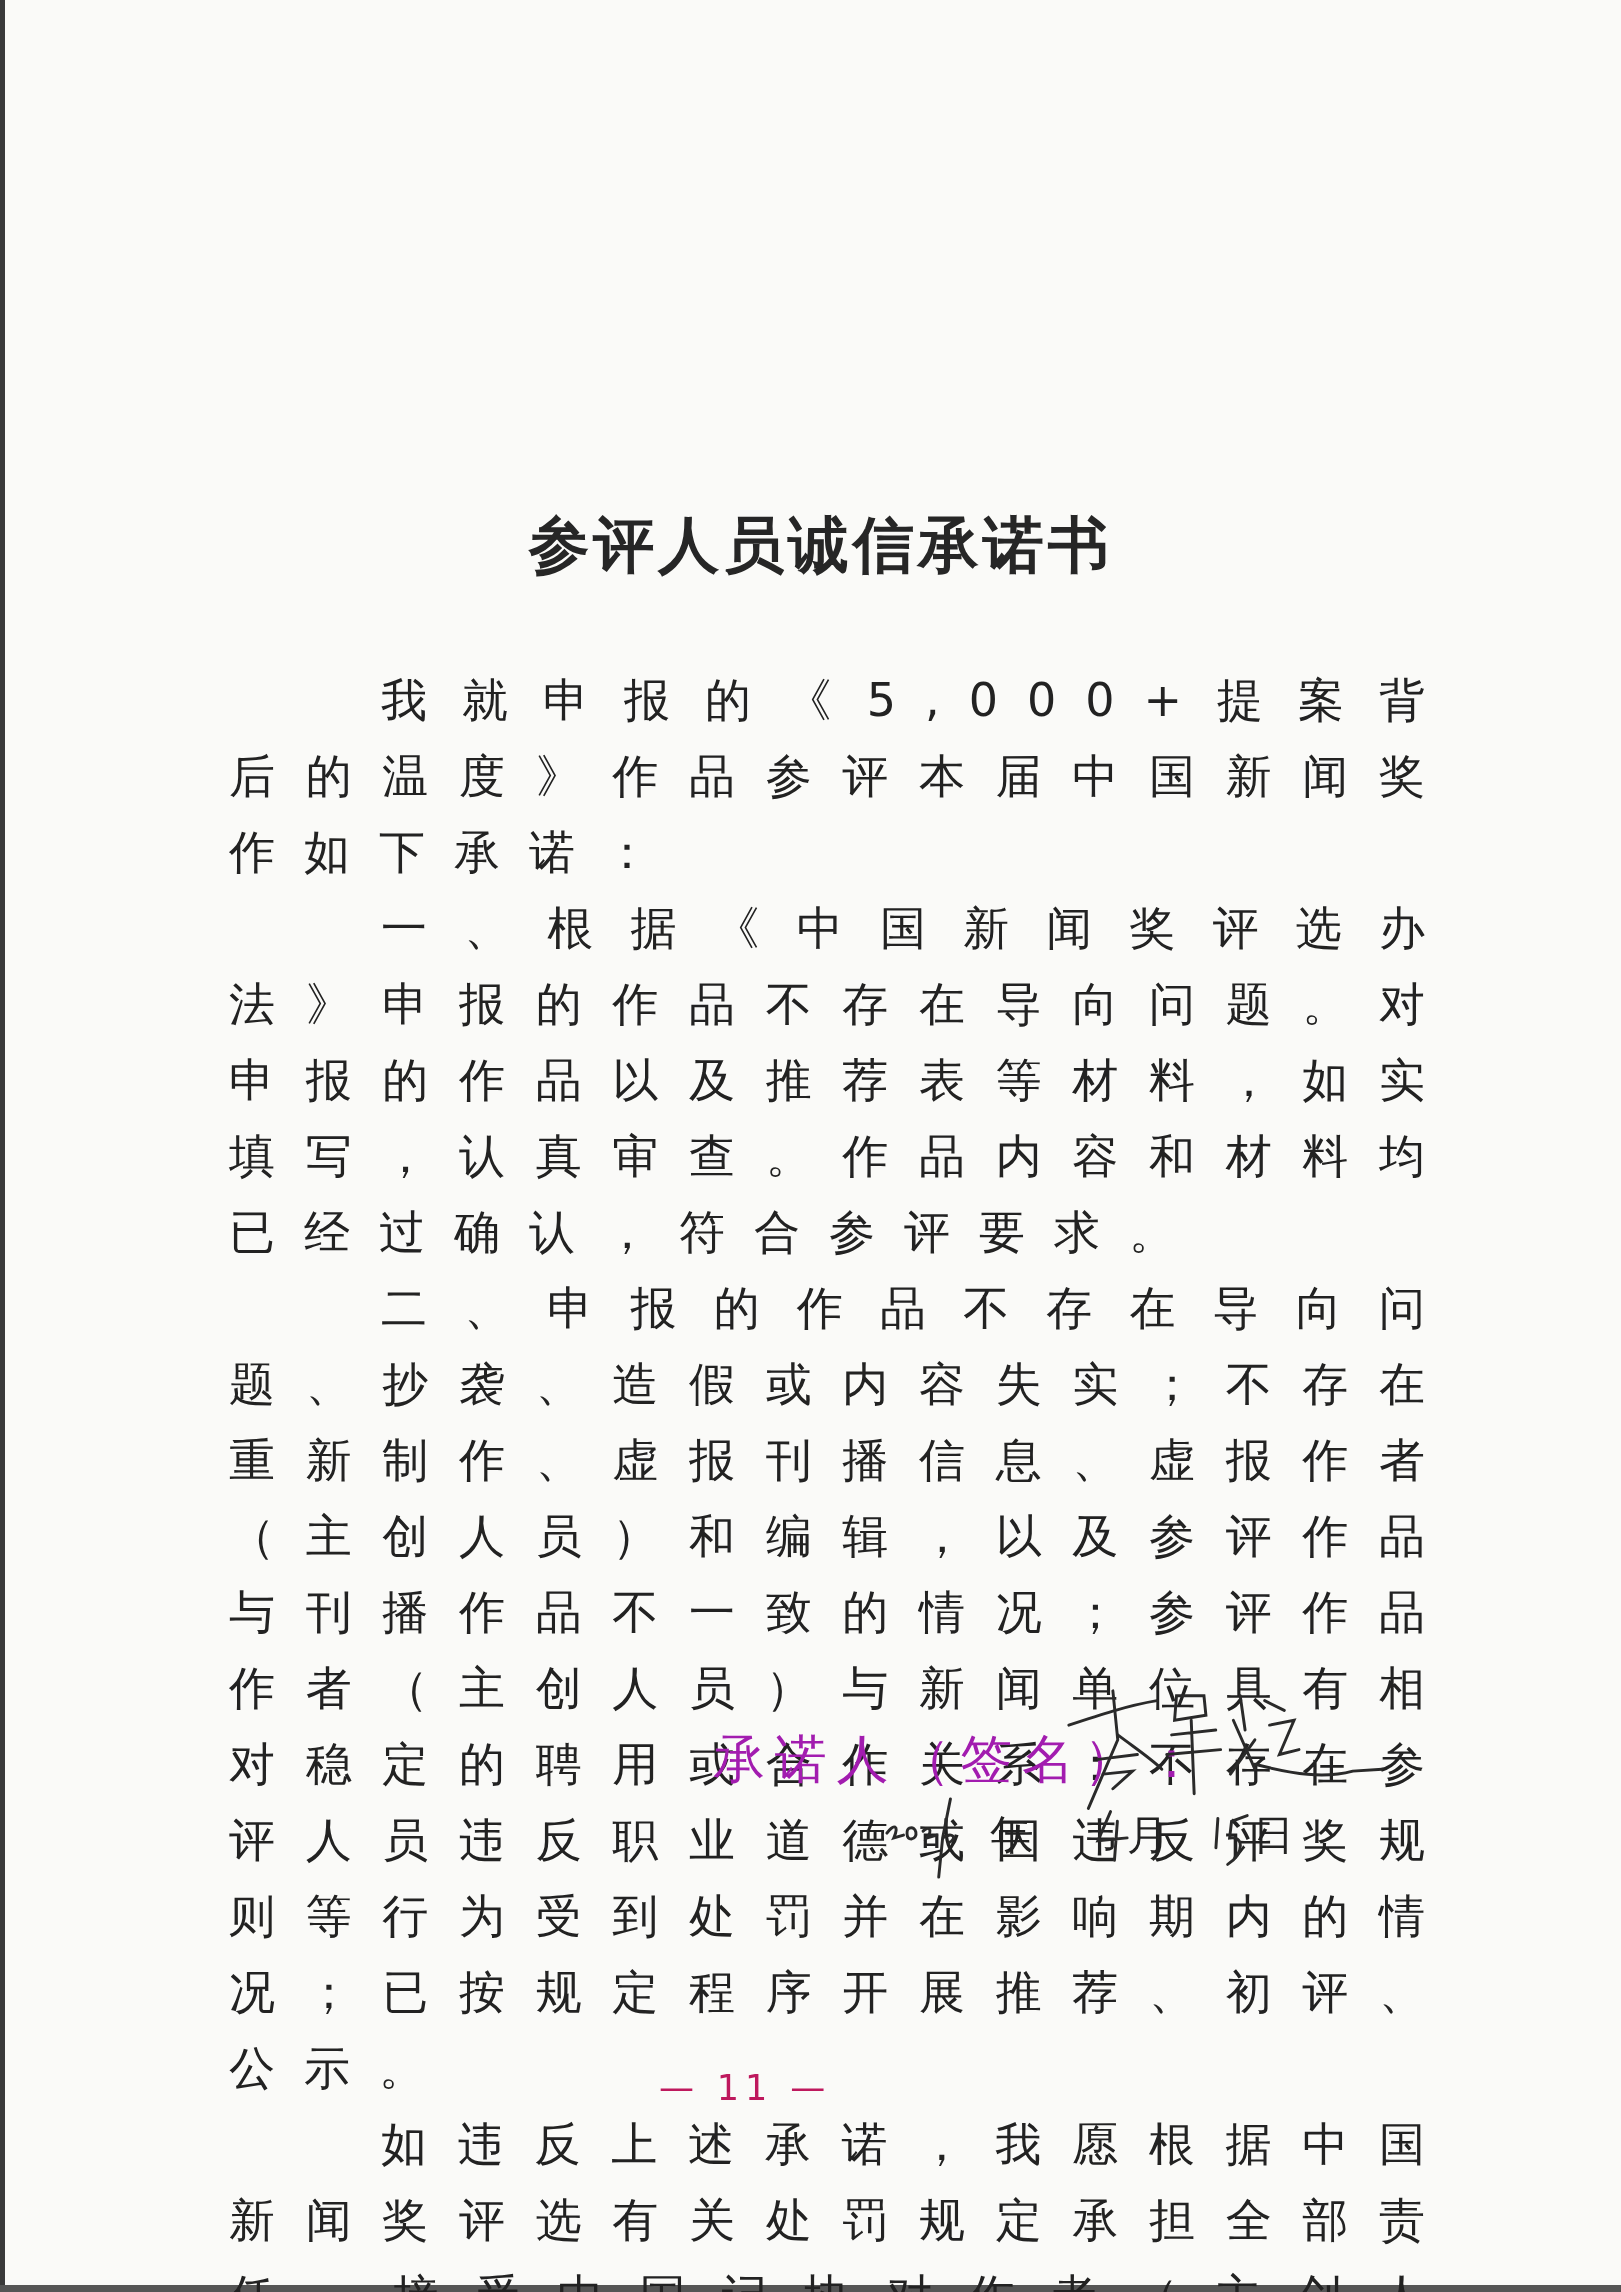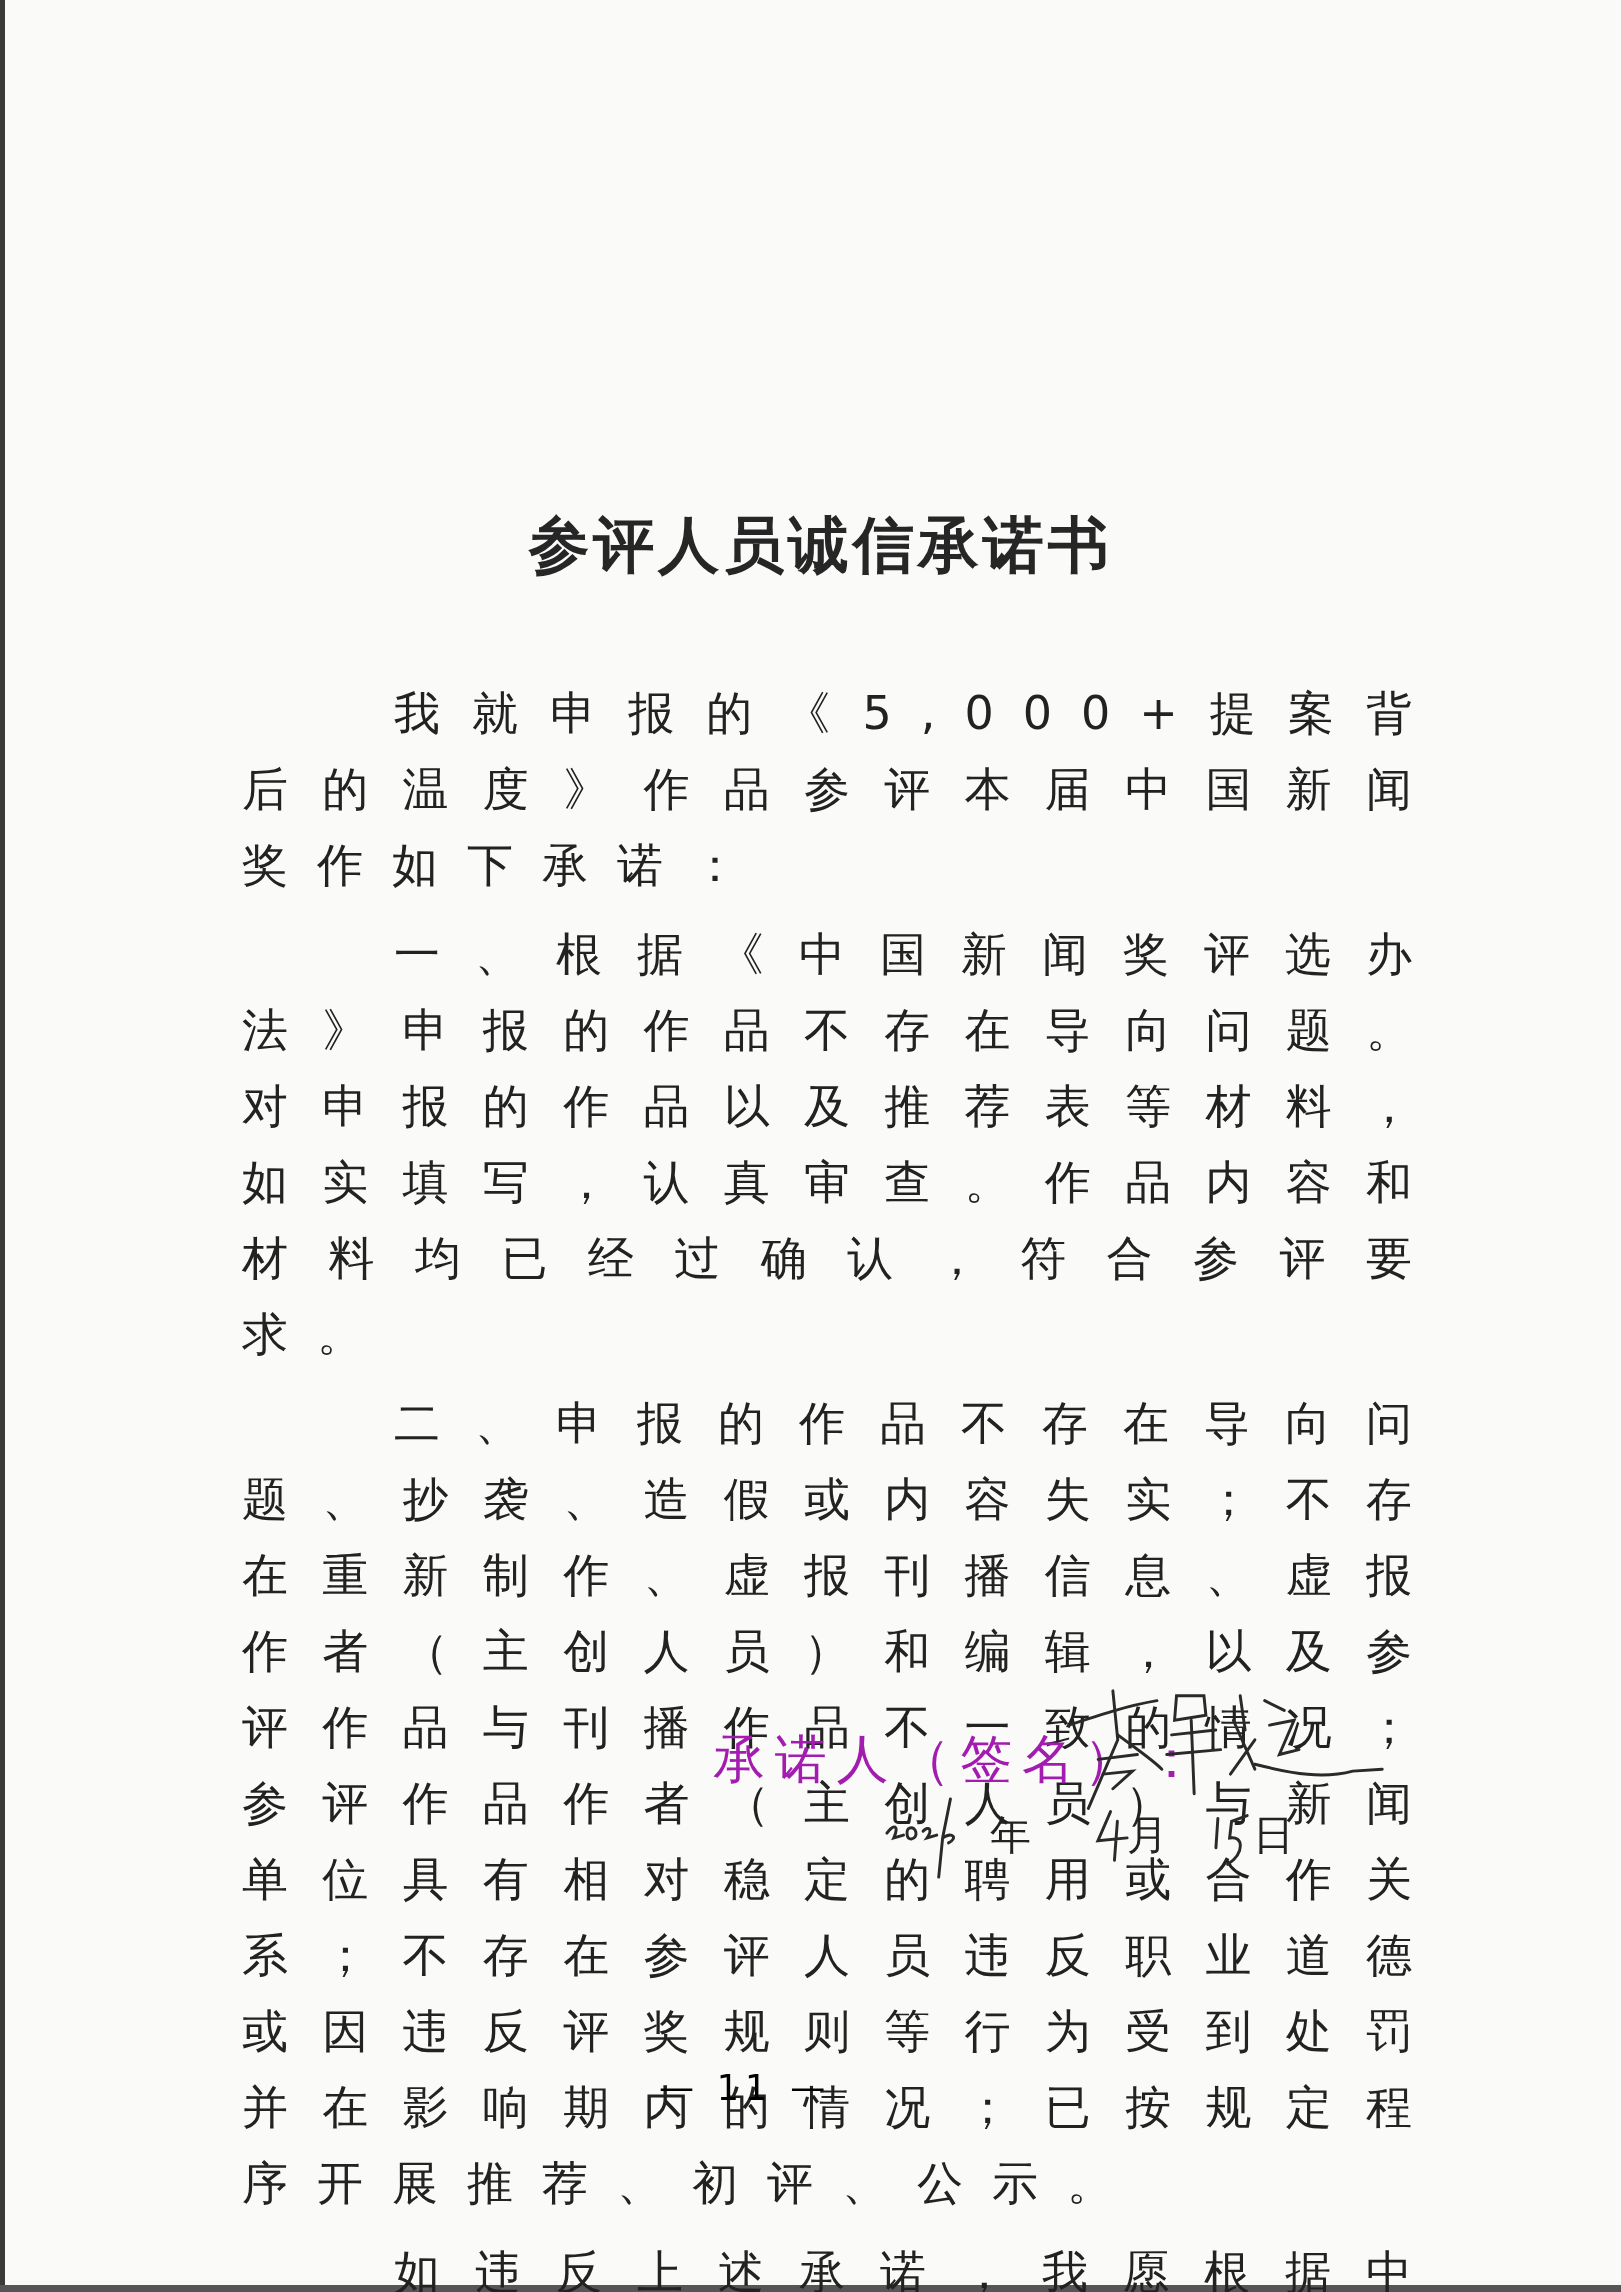--- a/index.html
+++ b/index.html
@@ -21,35 +21,35 @@
     color: #262626;
     font-family: "DejaVu Sans", "Liberation Sans", sans-serif;
     padding-left: 10px;
   }
   .body-text {
     position: absolute; left: 229px; top: 662px; width: 1225px;
     font-size: 46px; line-height: 76px; letter-spacing: 29px;
     font-family: "DejaVu Sans", "Liberation Sans", sans-serif;
     color: #222;
   }
-  .para { margin: 13px; text-indent: 152px; text-align: justify; text-justify: inter-character; }
+  .para { margin: 0; text-indent: 152px; text-align: justify; text-justify: inter-character; }
   .signature-row {
     position: absolute; left: 713px; top: 1725px;
     font-size: 52px; letter-spacing: 9.8px;
     font-family: "DejaVu Sans", "Liberation Sans", sans-serif; color: #a21caf;
   }
   .sig-svg { position: absolute; left: 1059px; top: 1681px; }
   .date-svg { position: absolute; left: 882px; top: 1794px; }
   .date-text {
     position: absolute; top: 1808px; font-size: 41px;
     font-family: "DejaVu Sans", "Liberation Sans", sans-serif; color: #222;
   }
   .page-number {
     position: absolute; left: 0; width: 1490px; top: 2068px; text-align: center;
-    font-size: 35px; color: #000000; letter-spacing: 5.9px;
+    font-size: 35px; color: #be185d; letter-spacing: 5.9px;
     font-family: "DejaVu Sans", "Liberation Sans", sans-serif;
   }
 </style>
 </head>
 <body>
 
 <div class="page">
   <div class="border-left"></div>
   <div class="border-bottom"></div>
 

